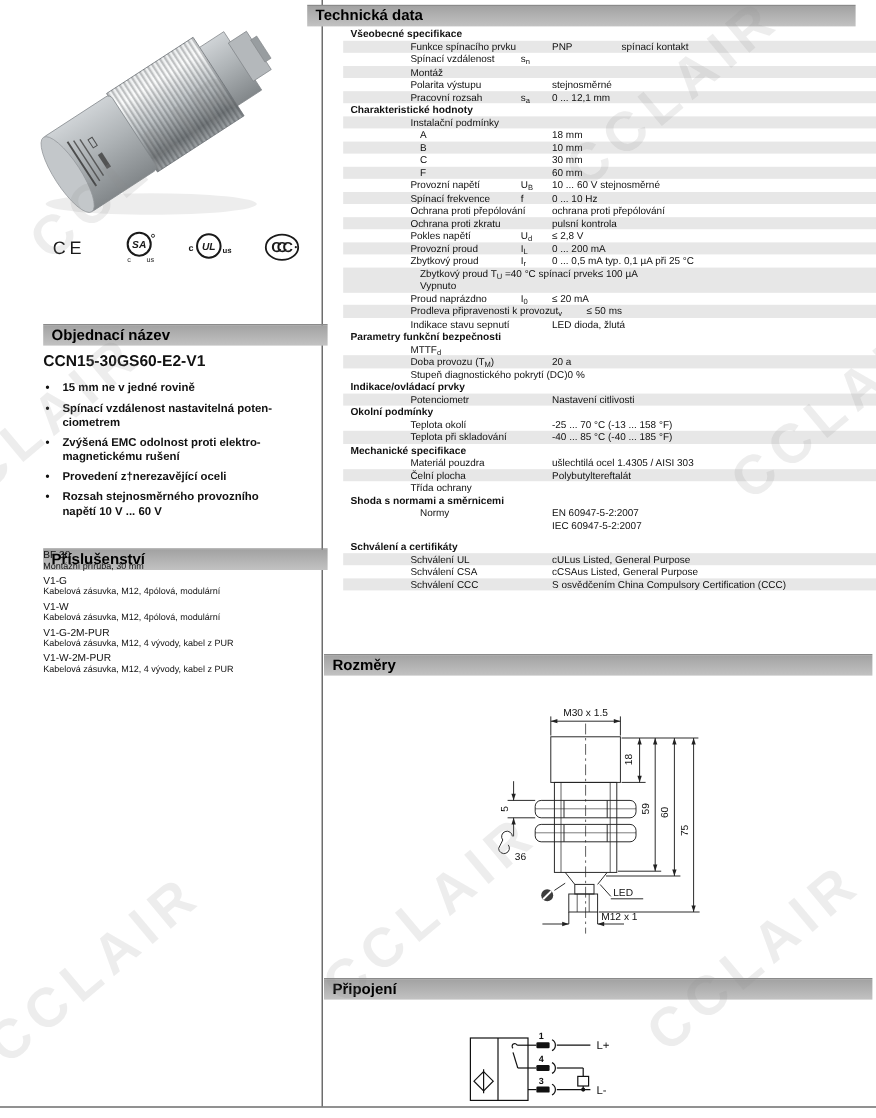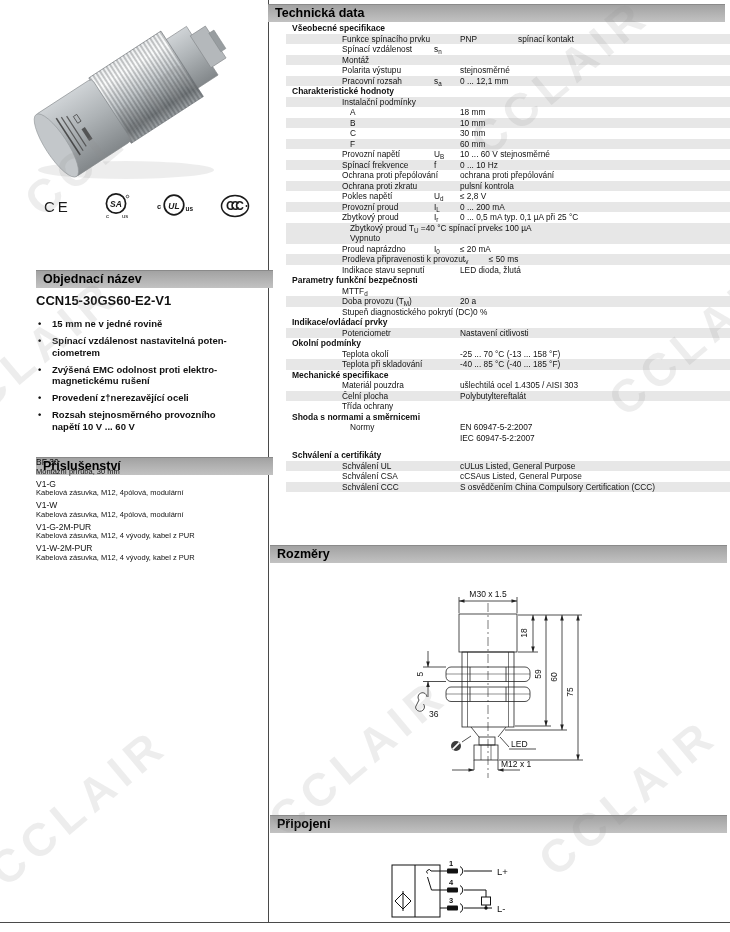--- a/index.html
+++ b/index.html
@@ -5,21 +5,21 @@
   html,body{margin:0;padding:0;background:#fff;}
   #page{position:relative;width:730px;height:932px;background:#fff;overflow:hidden;
         font-family:"Liberation Sans",sans-serif;color:#111;}
   
   .vdivider{position:absolute;left:268px;top:0;width:0;height:922px;border-left:1px solid #4a4a4a;}
   .hrule{position:absolute;left:0;top:922px;width:730px;height:0;border-top:1px solid #4a4a4a;}
   
   .bar{background:linear-gradient(180deg,#a2a2a2,#c2c2c2);border-top:1px solid #8a8a8a;
        font-weight:bold;font-size:12.5px;line-height:16px;padding:0 0 1px 7px;color:#000;}
   
-  #tech-bar{position:absolute;left:268px;top:4px;width:450px;}
+  #tech-bar{position:absolute;left:256px;top:4px;width:450px;}
   #tech-rows{position:absolute;left:286px;top:23px;width:457px;}
   .trow{display:flex;min-height:10.5px;font-size:8.3px;line-height:10.5px;}
   .trow.shade{background:#e7e7e7;}
   .trow.section{font-weight:bold;padding-left:6px;font-size:8.5px;}
   .trow .lab{flex:0 0 148px;padding-left:12px;box-sizing:border-box;}
   .trow .lab.wide{flex-basis:174px;}
   .trow .lab.ind2{padding-left:20px;}
   .trow .lab .l1{white-space:nowrap;display:block;padding-left:44px;}
   .trow .sym{flex:0 0 26px;}
   .trow .val{flex:1;position:relative;}

